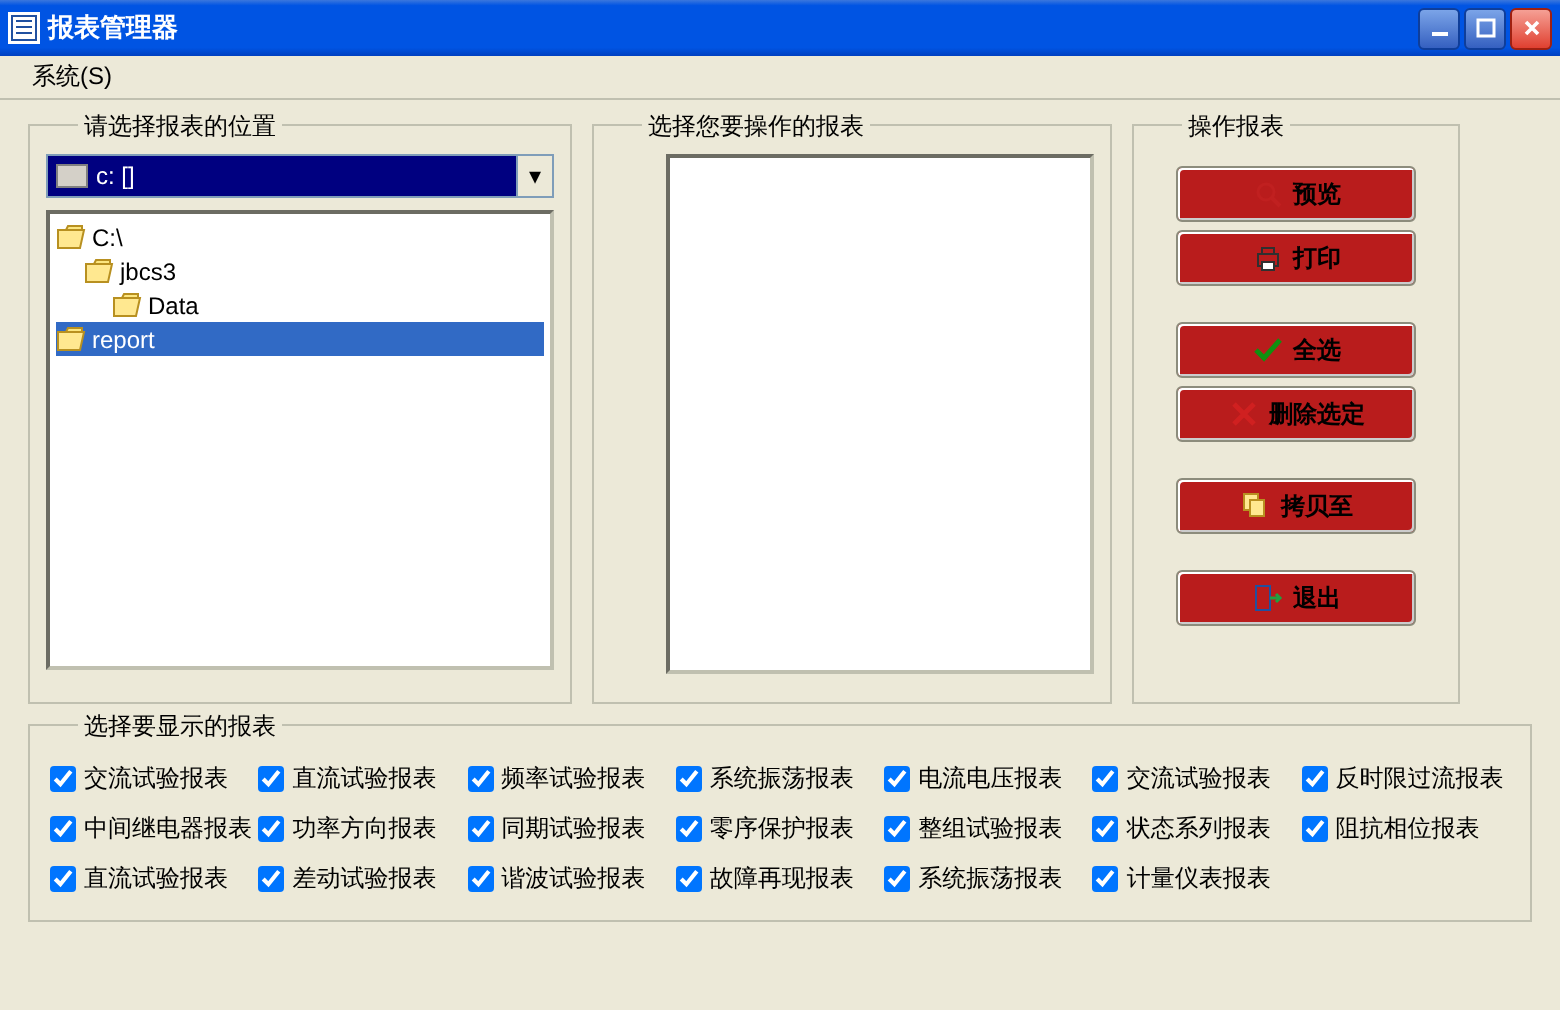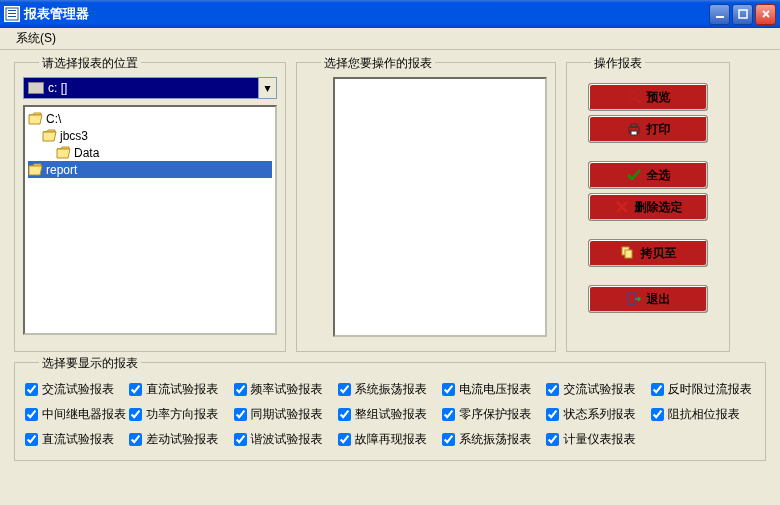--- a/index.html
+++ b/index.html
@@ -357,25 +357,25 @@
       <label class="ck">
           <input type="checkbox" checked="" style="">
           <span>功率方向报表</span>
         </label>
       <label class="ck">
           <input type="checkbox" checked="" style="">
           <span>同期试验报表</span>
         </label>
       <label class="ck">
           <input type="checkbox" checked="" style="">
+          <span>零序保护报表</span>
+        </label>
+      <label class="ck">
+          <input type="checkbox" checked="" style="">
           <span>整组试验报表</span>
-        </label>
-      <label class="ck">
-          <input type="checkbox" checked="" style="">
-          <span>零序保护报表</span>
         </label>
       <label class="ck">
           <input type="checkbox" checked="" style="">
           <span>状态系列报表</span>
         </label>
       <label class="ck">
           <input type="checkbox" checked="" style="">
           <span>阻抗相位报表</span>
         </label>
 

